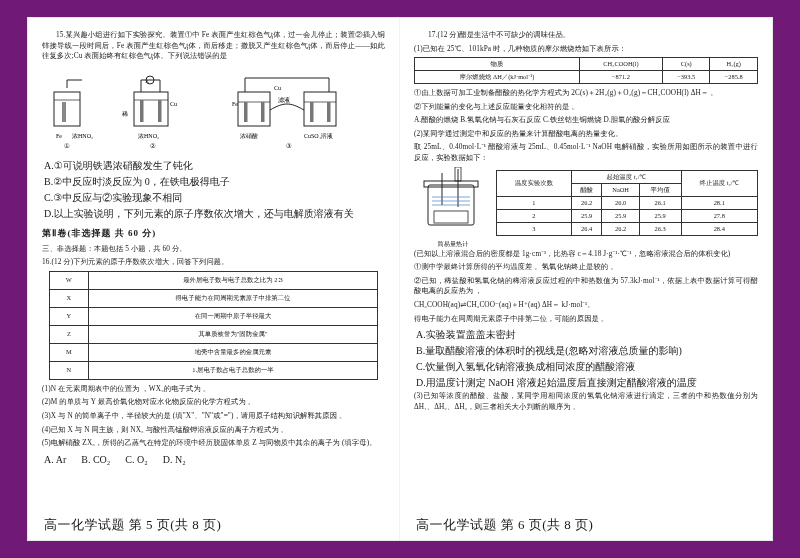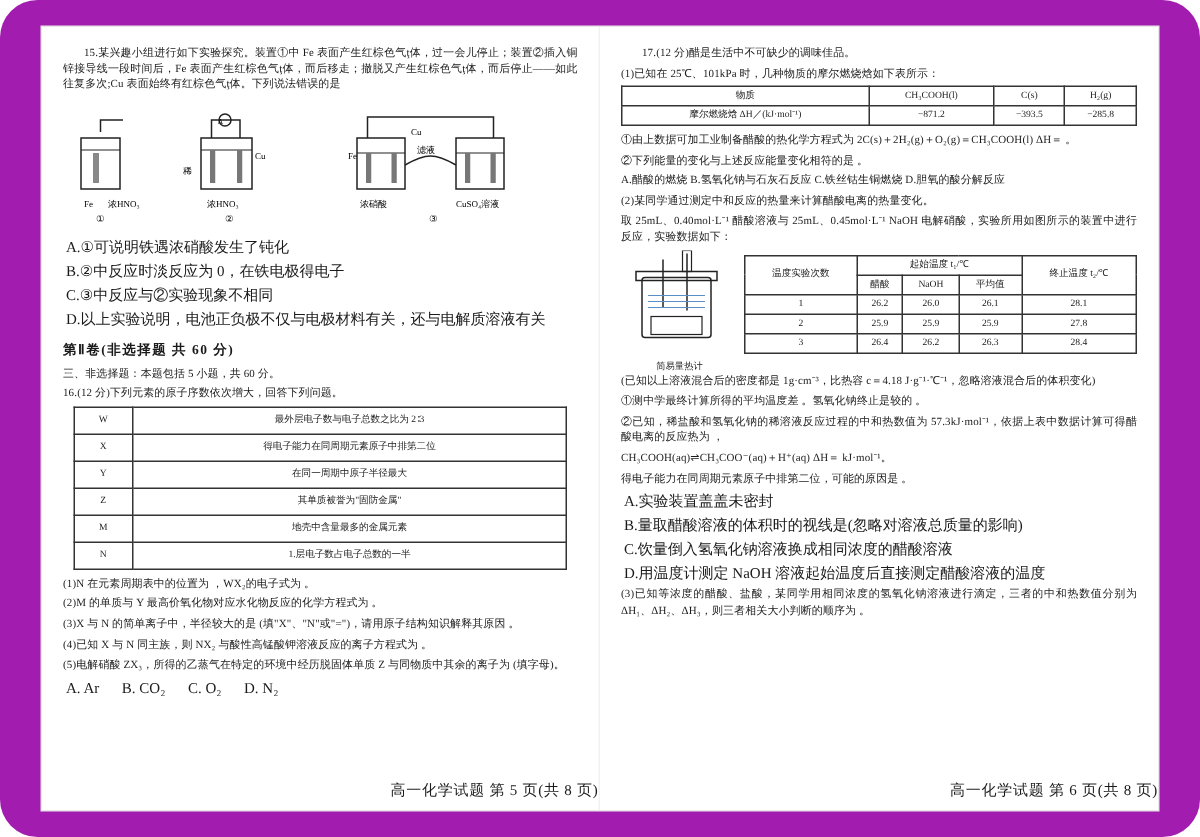--- a/index.html
+++ b/index.html
@@ -4,22 +4,21 @@
 <style>
   html,body{margin:0;padding:0;}
   body{
     width:800px;height:558px;background:#ffffff;
     font-family:"Liberation Serif", serif;
     color:#1a1a1a;
     overflow:hidden;
   }
   .page{
     position:relative;width:800px;height:558px;
-    background:#a21caf;
-    border-radius:25px;
+    background:#701a75;
   }
   .sheet{
     position:absolute;left:28px;top:18px;width:744px;height:522px;
     background:#fff;
     box-shadow:0 0 0 1px #e8e8e8;
   }
   .cols{
     display:flex;height:100%;
   }
   .col{
@@ -50,22 +49,22 @@
     font-family:"Liberation Serif", serif;
   }
   table td,table th{
     border:1px solid #333;padding:2px 2px;text-align:center;vertical-align:middle;
     line-height:1.25;font-weight:normal;
   }
   .tbl-wx td{height:13px;}
   .tbl-wx td.k{width:34px;}
   .tbl-narrow{width:96%;margin-left:2%;}
   .footer{
-    position:absolute;bottom:6px;left:0;width:100%;
-    text-align:right;font-size:10px;letter-spacing:.5px;
+    position:absolute;bottom:6px;left:16px;width:100%;
+    text-align:left;font-size:13px;letter-spacing:.5px;
   }
   .fig-cap{font-size:6.2px;text-align:center;margin-top:1px;}
   .inline-fig{display:flex;align-items:flex-start;gap:4px;}
 </style>
 </head>
 <body>
 
 <div class="page">
   <div class="sheet">
     <div class="cols">
@@ -112,21 +111,21 @@
             <text x="262" y="72" font-size="6" font-family="Liberation Serif, serif">CuSO₄溶液</text>
             <text x="244" y="82" font-size="6.4" font-family="Liberation Serif, serif">③</text>
             <text x="190" y="40" font-size="6" font-family="Liberation Serif, serif">Fe</text>
             <text x="232" y="24" font-size="6" font-family="Liberation Serif, serif">Cu</text>
           </svg>
         </div>
 
         <p class="opt">A.①可说明铁遇浓硝酸发生了钝化</p>
         <p class="opt">B.②中反应时淡反应为 0，在铁电极得电子</p>
         <p class="opt">C.③中反应与②实验现象不相同</p>
-        <p class="opt">D.以上实验说明，电池正负极不仅与电极材料有关，还与电解质溶液有关</p>
+        <p class="opt">D.以上实验说明，下列元素的原子序数依次增大，还与电解质溶液有关</p>
 
         <div class="sec-title">第Ⅱ卷(非选择题  共 60 分)</div>
         <p class="p">三、非选择题：本题包括 5 小题，共 60 分。</p>
 
         <p class="p">16.(12 分)下列元素的原子序数依次增大，回答下列问题。</p>
 
         <table class="tbl-wx tbl-narrow">
           <tbody>
               <tr>
             <td class="k">W</td>

